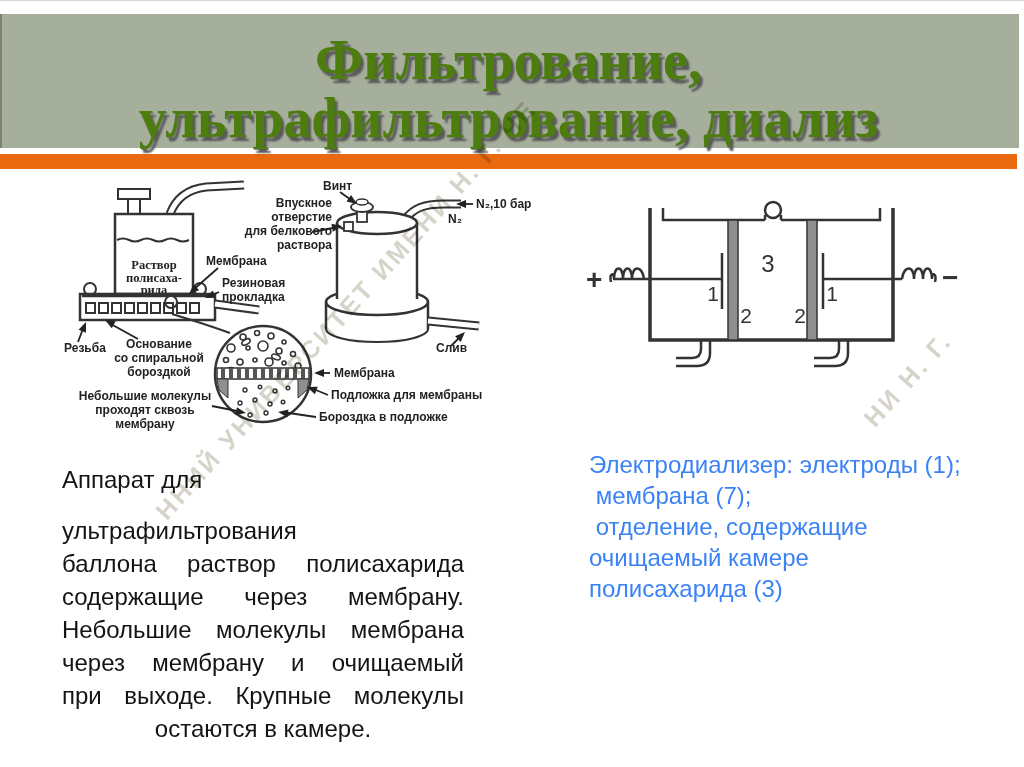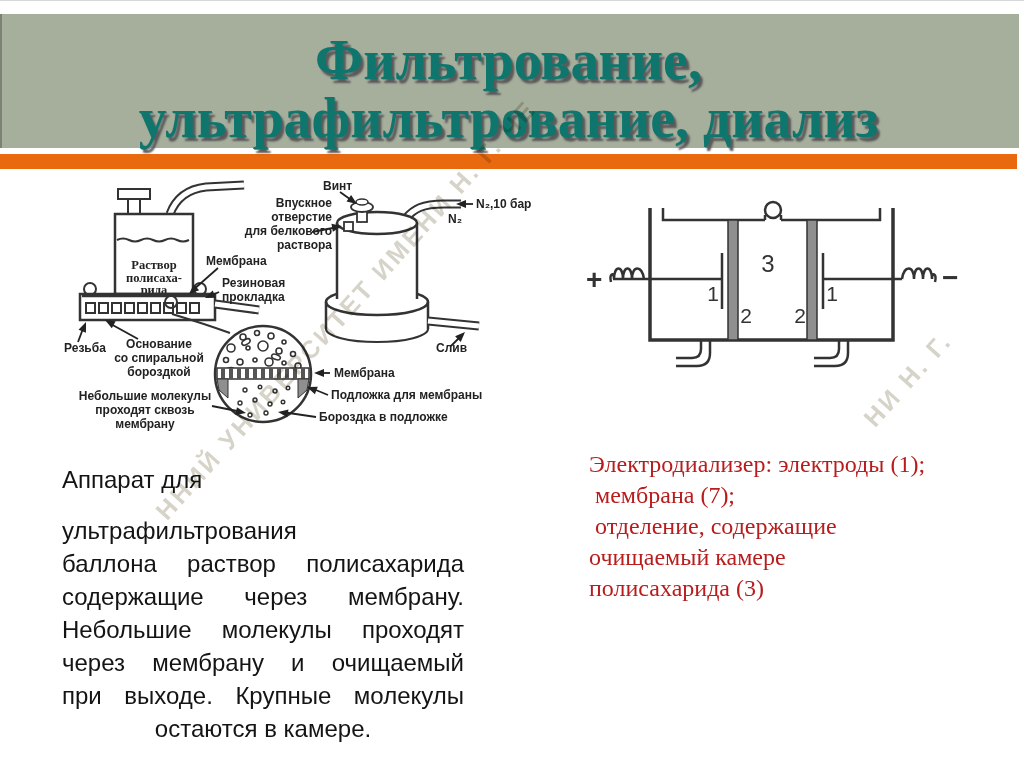--- a/index.html
+++ b/index.html
@@ -2,35 +2,35 @@
 <html><head>
 <meta charset="utf-8">
 <style>
   html,body{margin:0;padding:0;background:#fff;}
   .slide{position:relative;width:1024px;height:767px;background:#fff;overflow:hidden;
          font-family:"Liberation Sans",sans-serif;border-top:1px solid #d8d8d8;border-bottom:1px solid #e2e2e2;}
   .band{position:absolute;left:0;top:13px;width:1017px;height:134px;background:#a6ae9c;border-left:2px solid #7d8274;}
   .accent{position:absolute;left:0;top:153px;width:1017px;height:15px;background:#e8690e;}
   .title{position:absolute;left:0;top:30px;width:1017px;text-align:center;
          font-family:"Liberation Serif",serif;font-weight:bold;font-size:56px;line-height:58px;
-         color:#0f766e;text-shadow:3px 4px 2px #5a5a5a, 1px 1px 0 #8a8a8a;z-index:3;}
+         color:#4d7c0f;text-shadow:3px 4px 2px #5a5a5a, 1px 1px 0 #8a8a8a;z-index:3;}
   .wm{position:absolute;color:#d6d3c8;font-weight:bold;letter-spacing:3px;font-size:25px;
       transform-origin:0 0;mix-blend-mode:multiply;z-index:5;white-space:pre;}
   .wm1{left:150px;top:505px;transform:rotate(-48deg);}
   .wm2{left:858px;top:412px;transform:rotate(-48deg);}
   .fig{position:absolute;z-index:2;}
   svg text{fill:#222;font-family:"Liberation Sans",sans-serif;font-weight:bold;font-size:12px;}
   svg text.num{font-weight:normal;fill:#333;font-size:21px;}
   svg text.big{font-weight:bold;fill:#333;font-size:28px;}
   svg text.serif{font-family:"Liberation Serif",serif;font-size:12.5px;}
   .lcap{position:absolute;left:62px;top:444px;width:402px;color:#141414;font-size:24px;line-height:33px;z-index:4;}
   .lcap .cap-title{text-align:left;margin-top:18px;}
   .lcap .just{text-align:justify;text-align-last:justify;}
   .lcap .last{text-align:center;}
-  .rcap{position:absolute;left:589px;top:448px;width:410px;color:#b91c1c;font-size:24px;line-height:31px;z-index:4;font-family:Liberation Serif, serif;}
+  .rcap{position:absolute;left:589px;top:448px;width:410px;color:#3b82f6;font-size:24px;line-height:31px;z-index:4;}
   .rcap div{white-space:pre;}
   .stroke{stroke:#333;fill:none;stroke-width:2;}
 </style>
 </head>
 <body>
 
 <div class="slide">
 
   <div class="band"></div>
   <div class="accent"></div>
@@ -233,21 +233,21 @@
   </svg>
 
   <div class="wm wm1">ННИЙ УНИВЕРСИТЕТ ИМЕНИ Н. Г. ЧЕ</div>
   <div class="wm wm2">НИ Н. Г.</div>
 
   <div class="lcap">
     <div class="cap-title">Аппарат для</div>
     <div class="cap-title">ультрафильтрования</div>
     <div class="just">баллона раствор полисахарида</div>
     <div class="just">содержащие через мембрану.</div>
-    <div class="just">Небольшие молекулы проходят</div>
+    <div class="just">Небольшие молекулы мембрана</div>
     <div class="just">через мембрану и очищаемый</div>
     <div class="just">при выходе. Крупные молекулы</div>
     <div class="last">остаются в камере.</div>
   </div>
 
   <div class="rcap">
     <div>Электродиализер: электроды (1);</div>
     <div> мембрана (7);</div>
     <div> отделение, содержащие</div>
     <div>очищаемый камере</div>

